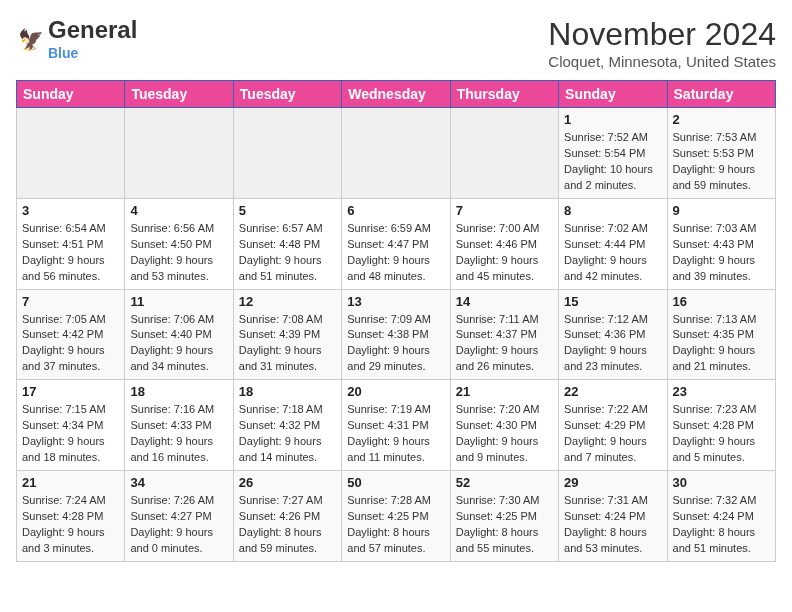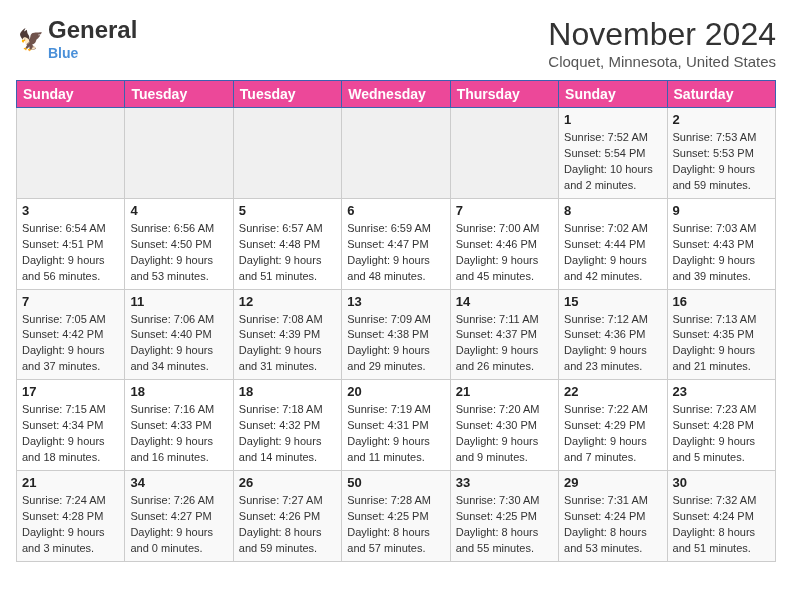--- a/index.html
+++ b/index.html
@@ -239,21 +239,21 @@
         </td>
         <td>
           <span class="day-number">26</span>
           <div class="day-info">Sunrise: 7:27 AM<br>Sunset: 4:26 PM<br>Daylight: 8 hours<br>and 59 minutes.</div>
         </td>
         <td>
           <span class="day-number">50</span>
           <div class="day-info">Sunrise: 7:28 AM<br>Sunset: 4:25 PM<br>Daylight: 8 hours<br>and 57 minutes.</div>
         </td>
         <td>
-          <span class="day-number">33</span>
+          <span class="day-number">52</span>
           <div class="day-info">Sunrise: 7:30 AM<br>Sunset: 4:25 PM<br>Daylight: 8 hours<br>and 55 minutes.</div>
         </td>
         <td>
           <span class="day-number">29</span>
           <div class="day-info">Sunrise: 7:31 AM<br>Sunset: 4:24 PM<br>Daylight: 8 hours<br>and 53 minutes.</div>
         </td>
         <td>
           <span class="day-number">30</span>
           <div class="day-info">Sunrise: 7:32 AM<br>Sunset: 4:24 PM<br>Daylight: 8 hours<br>and 51 minutes.</div>
         </td>

